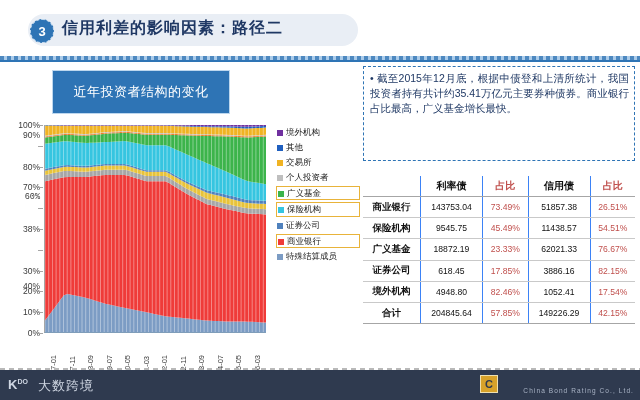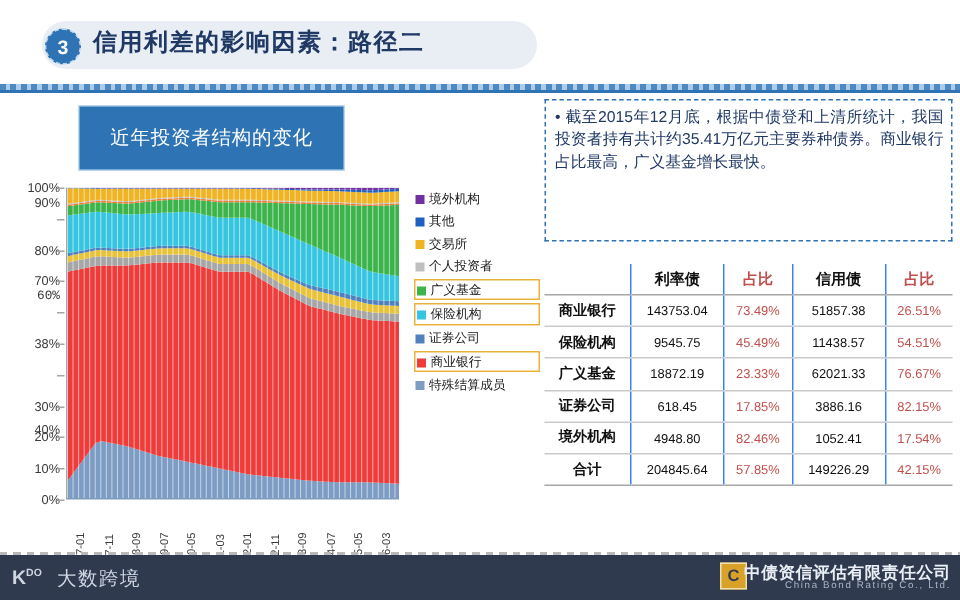--- a/index.html
+++ b/index.html
@@ -378,17 +378,16 @@
           <td class="vline pct">42.15%</td>
         </tr>
       </tbody>
   </table>
 
   <div class="footer-dash"></div>
   <div class="footer">
     <div class="fl-logo"><span>K</span><span class="fl-sup">DO</span></div>
     <div class="fl-text">大数跨境</div>
     <div class="fr-badge">C</div>
-    <div class="fr-cn">中债资信评估有限责任公司</div>
     <div class="fr-en">China Bond Rating Co., Ltd.</div>
   </div>
 
 </div>
 
 </body></html>

